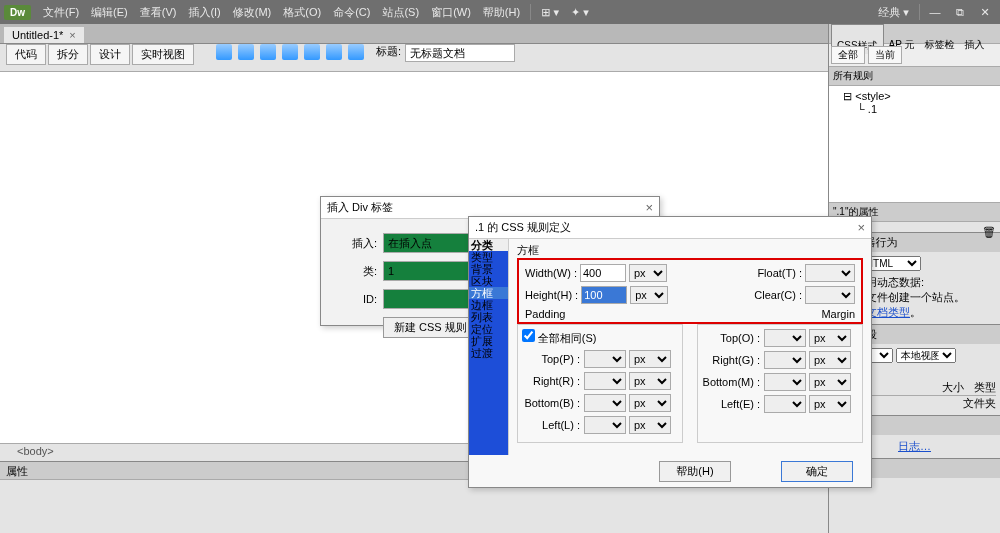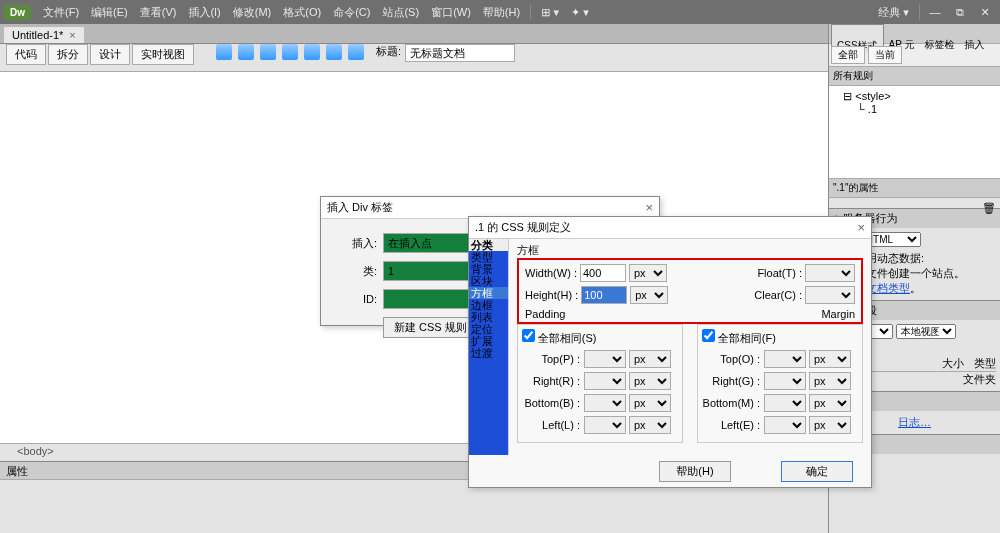--- a/index.html
+++ b/index.html
@@ -37,21 +37,21 @@
 .props-bar .props-tab { background: #ccc; width: 100%; padding: 2px 6px; height: 18px; border-bottom: 1px solid #aaa; }
 
 
 .rightcol { position: absolute; top: 24px; right: 0; width: 172px; bottom: 0; background: #e4e4e4; border-left: 1px solid #888; }
 .rightcol .panel-tabs { background: #ccc; height: 20px; display: flex; padding: 0 2px; border-bottom: 1px solid #aaa; }
 .rightcol .panel-tabs span { padding: 14px 5px; font-size: 10px; cursor: pointer; }
 .rightcol .panel-tabs span.active { background: #e4e4e4; border: 1px solid #888; border-bottom: 1px solid #e4e4e4; }
 .rightcol .subtabs { background: #eee; padding: 2px; }
 .rightcol .subtabs span { display: inline-block; padding: 1px 6px; border: 1px solid #aaa; background: #f8f8f8; cursor: pointer; font-size: 10px; }
 .rightcol .panel-title { background: #ccc; padding: 2px 4px; font-weight: normal; font-size: 10px; border-top: 1px solid #aaa; border-bottom: 1px solid #aaa; }
-.rightcol .panel-body { background: #fff; height: 92px; padding: 4px; font-size: 10px; overflow: auto; }
+.rightcol .panel-body { background: #fff; height: 116px; padding: 4px; font-size: 10px; overflow: auto; }
 .rightcol .tree-row { padding-left: 10px; }
 .rightcol .panel-section { background: #ccc; padding: 2px 4px; font-size: 11px; border-top: 1px solid #888; }
 .rightcol .panel-sub { padding: 4px; font-size: 10px; }
 .rightcol .panel-sub .lbl { display: inline-block; }
 .rightcol select { font-size: 10px; width: 60px; }
 .rightcol .link { color: #1a4fcc; text-decoration: underline; cursor: pointer; }
 
 
 .dialog { position: absolute; background: #f2f2f2; border: 1px solid #888; box-shadow: 2px 2px 6px rgba(0,0,0,0.2); }
 .dialog .titlebar { background: #fff; border-bottom: 1px solid #ccc; padding: 3px 6px; display: flex; justify-content: space-between; align-items: center; }
@@ -301,21 +301,20 @@
               <select></select>
               <select><option>px</option></select>
             </div>
           <div class="brow">
               <label>Left(L) :</label>
               <select></select>
               <select><option>px</option></select>
             </div>
         </div>
         <div class="box-col">
-          <label class="chk"><input type="checkbox" checked="" style=""> <span>全部相同(F)</span></label>
           <div class="brow">
               <label>Top(O) :</label>
               <select></select>
               <select><option>px</option></select>
             </div>
           <div class="brow">
               <label>Right(G) :</label>
               <select></select>
               <select><option>px</option></select>
             </div>

